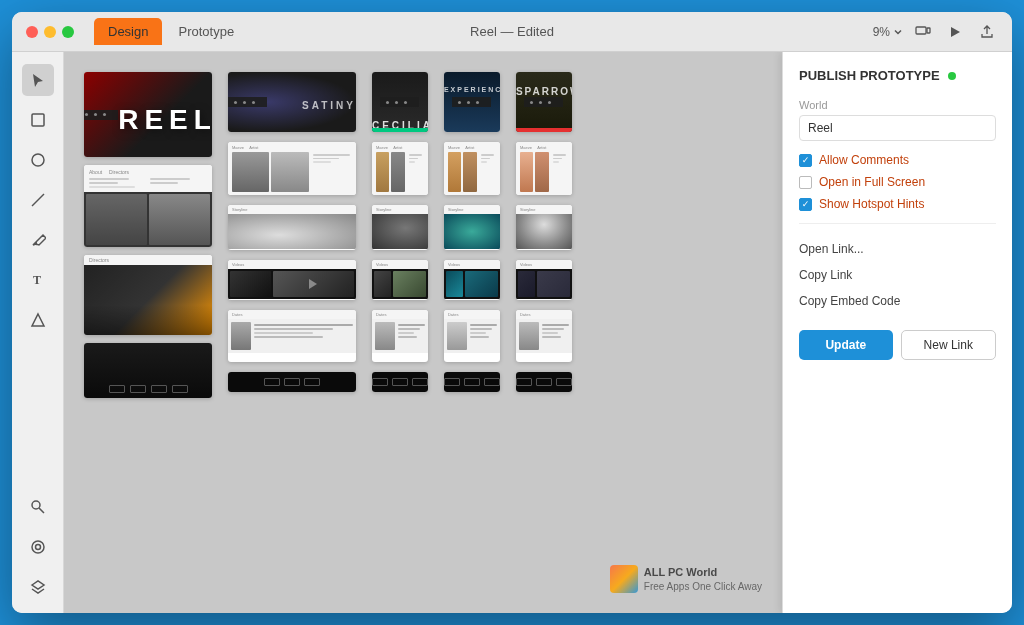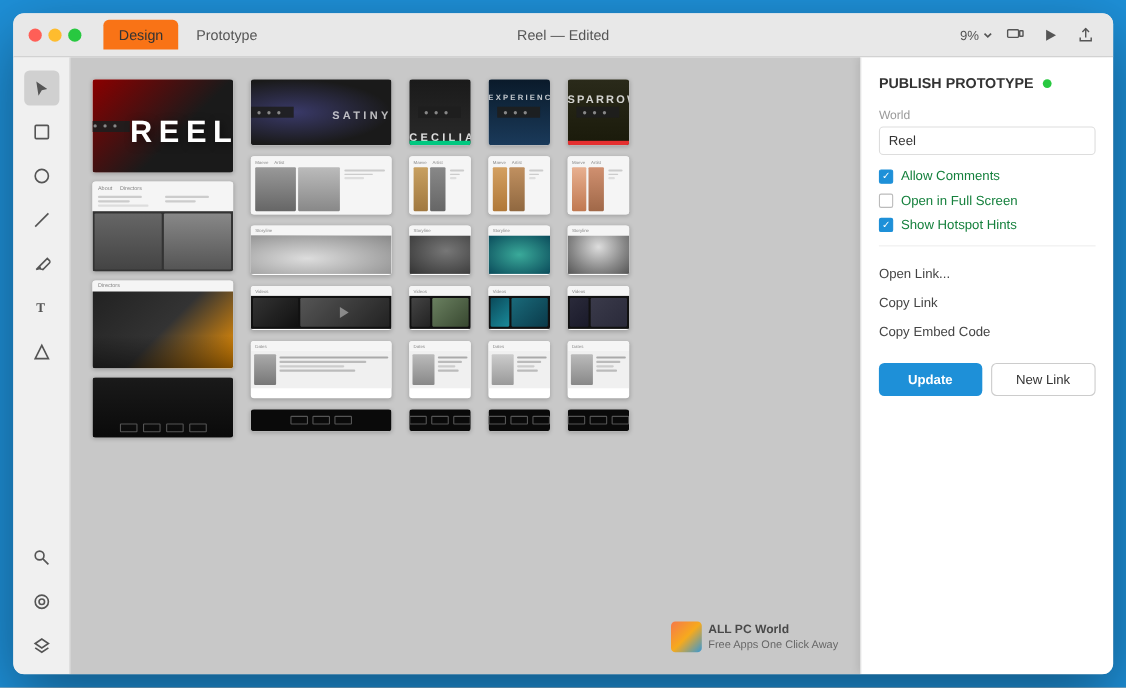--- a/index.html
+++ b/index.html
@@ -303,21 +303,21 @@
       border-color: #1e90d8;
     }
     .panel-checkbox.checked::after {
       content: '✓';
       color: white;
       font-size: 9px;
       line-height: 1;
     }
     .panel-checkbox-label {
       font-size: 12px;
-      color: #15803d;
+      color: #c2410c;
     }
 
     .panel-divider {
       border: none;
       border-top: 1px solid #eee;
       margin: 12px 0;
     }
 
     .panel-link-row {
       padding: 6px 0;

